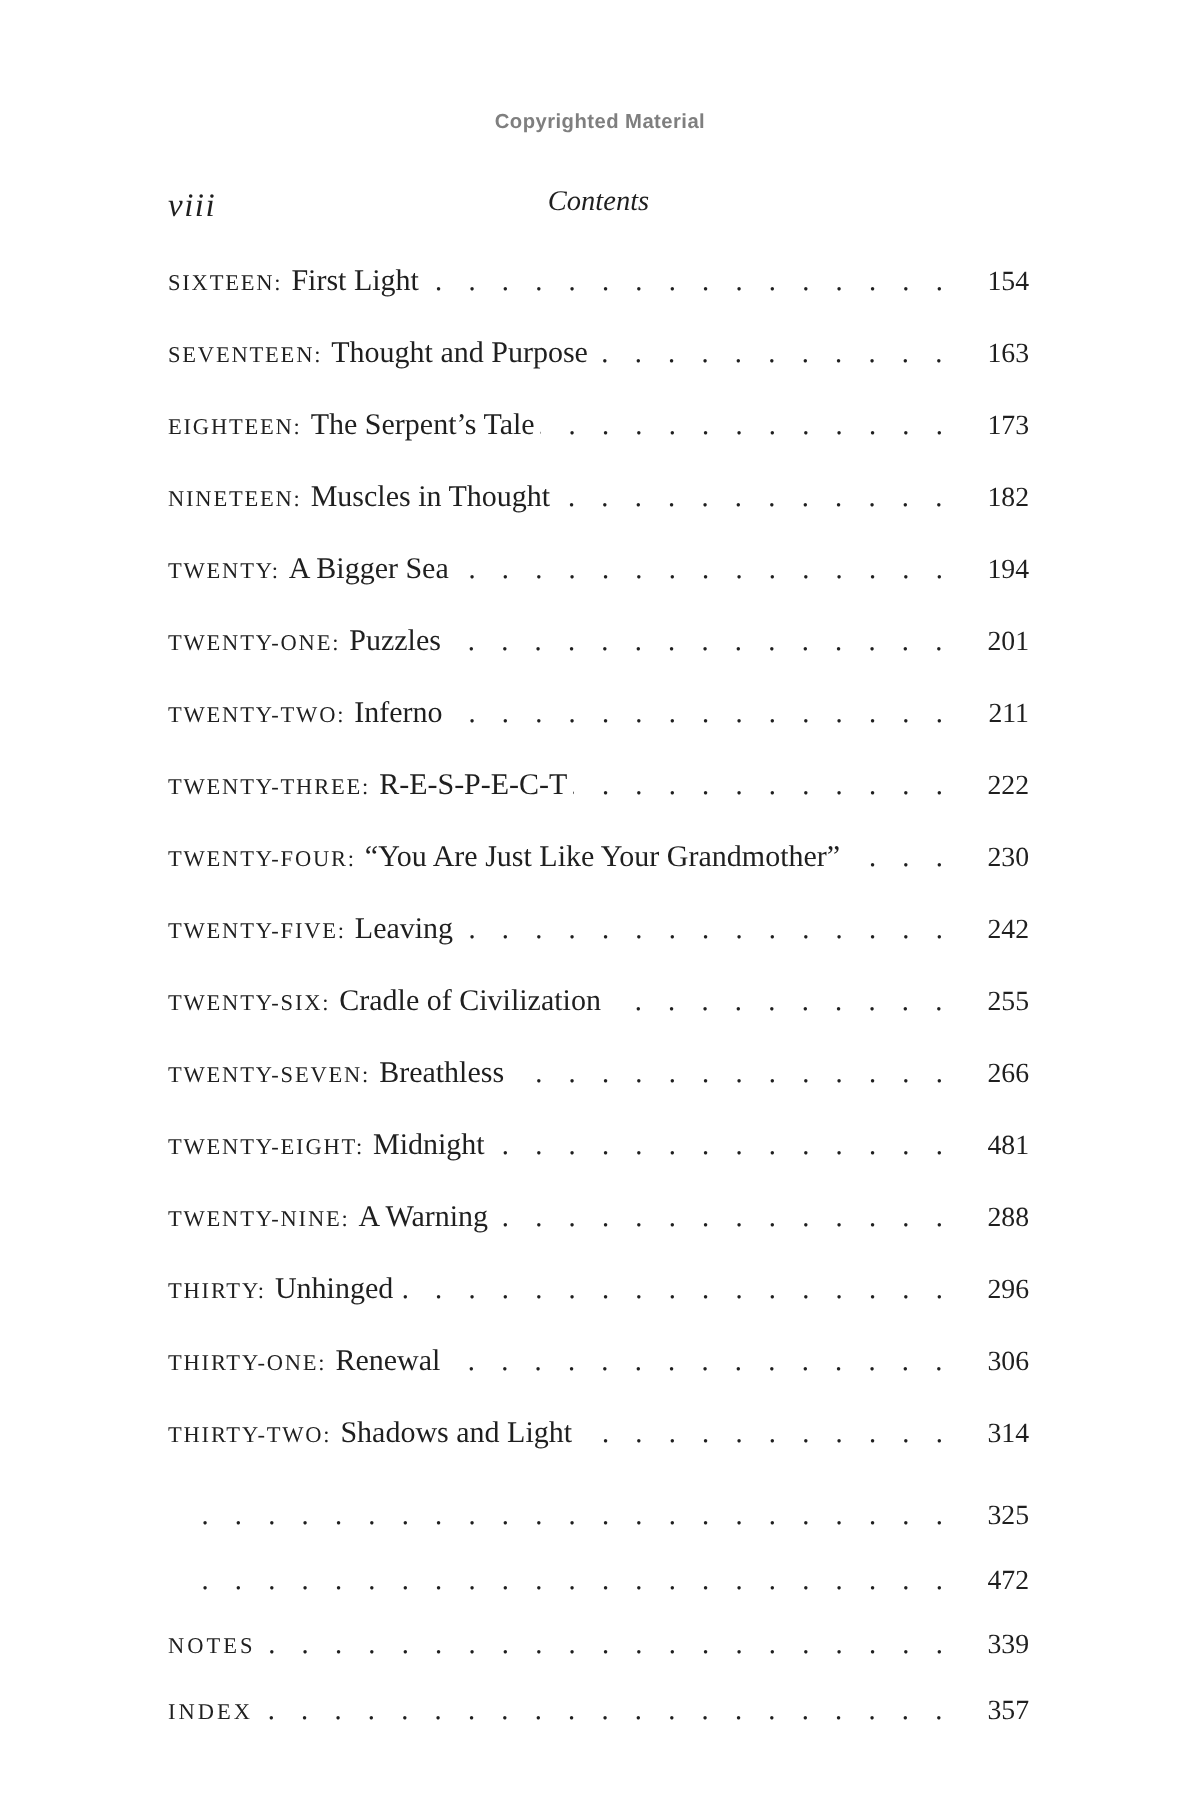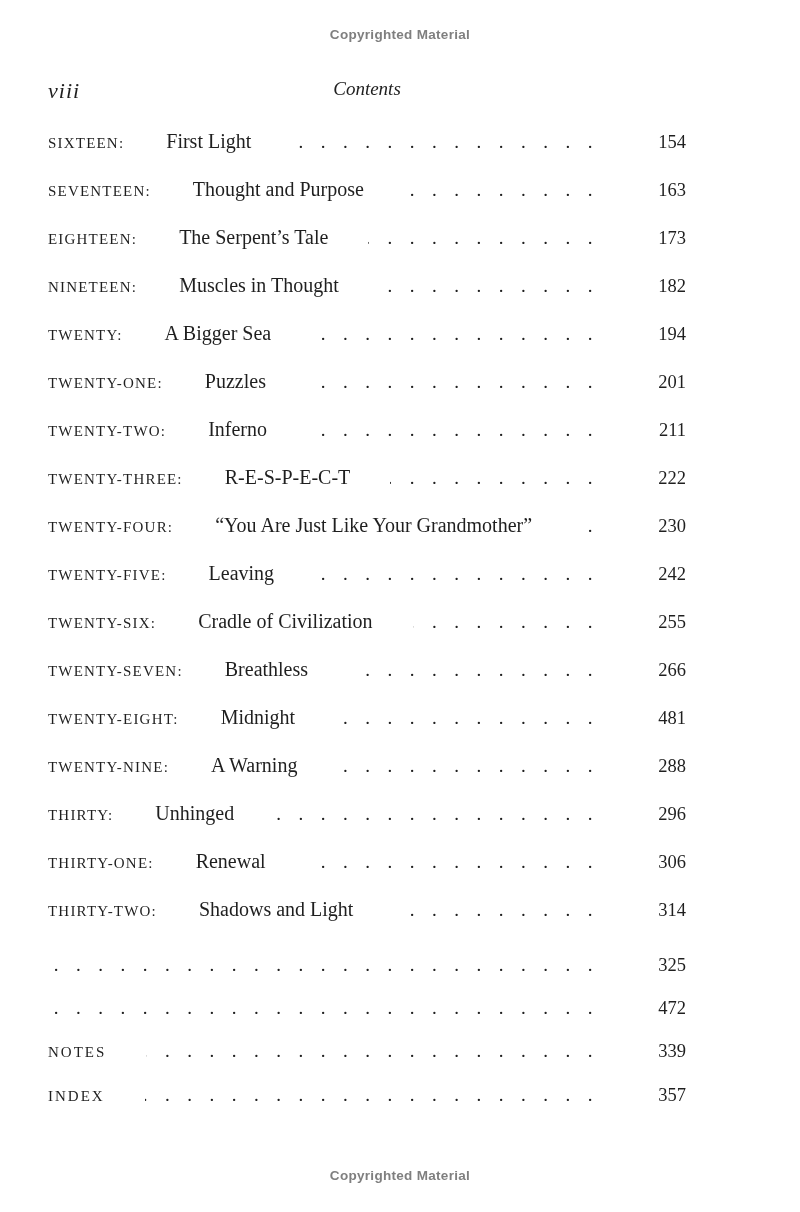--- a/index.html
+++ b/index.html
@@ -6,21 +6,22 @@
   html, body {
     width: 800px; height: 1212px;
     background: #ffffff;
     overflow: hidden;
     font-family: "Liberation Serif", "DejaVu Serif", serif;
     color: #1f1f1f;
   }
   .page {
     position: relative;
     width: 800px; height: 1039px;
-    padding: 26px 114px 0 48px;
+    padding: 26px 114px 0 112px;
+    margin-top: 46px;
   }
   .copyright {
     position: absolute;
     left: 0; width: 800px;
     text-align: center;
     font-family: "Liberation Sans", "DejaVu Sans", sans-serif;
     font-weight: bold;
     font-size: 13.5px;
     color: #7f7f7f;
     letter-spacing: 0.3px;
@@ -49,21 +50,20 @@
 
   .toc { margin-top: 29px; }
   .toc.back { margin-top: 32px; }
 
   .entry {
     display: flex;
     align-items: baseline;
     line-height: 21px;
     margin-bottom: 25px;
     white-space: nowrap;
-    gap: 36px;
   }
   .toc.back .entry { margin-bottom: 21px; }
 
   .label {
     font-size: 15px;
     letter-spacing: 1.2px;
   }
   .toc.back .label { letter-spacing: 2px; }
   .title {
     font-size: 20px;

